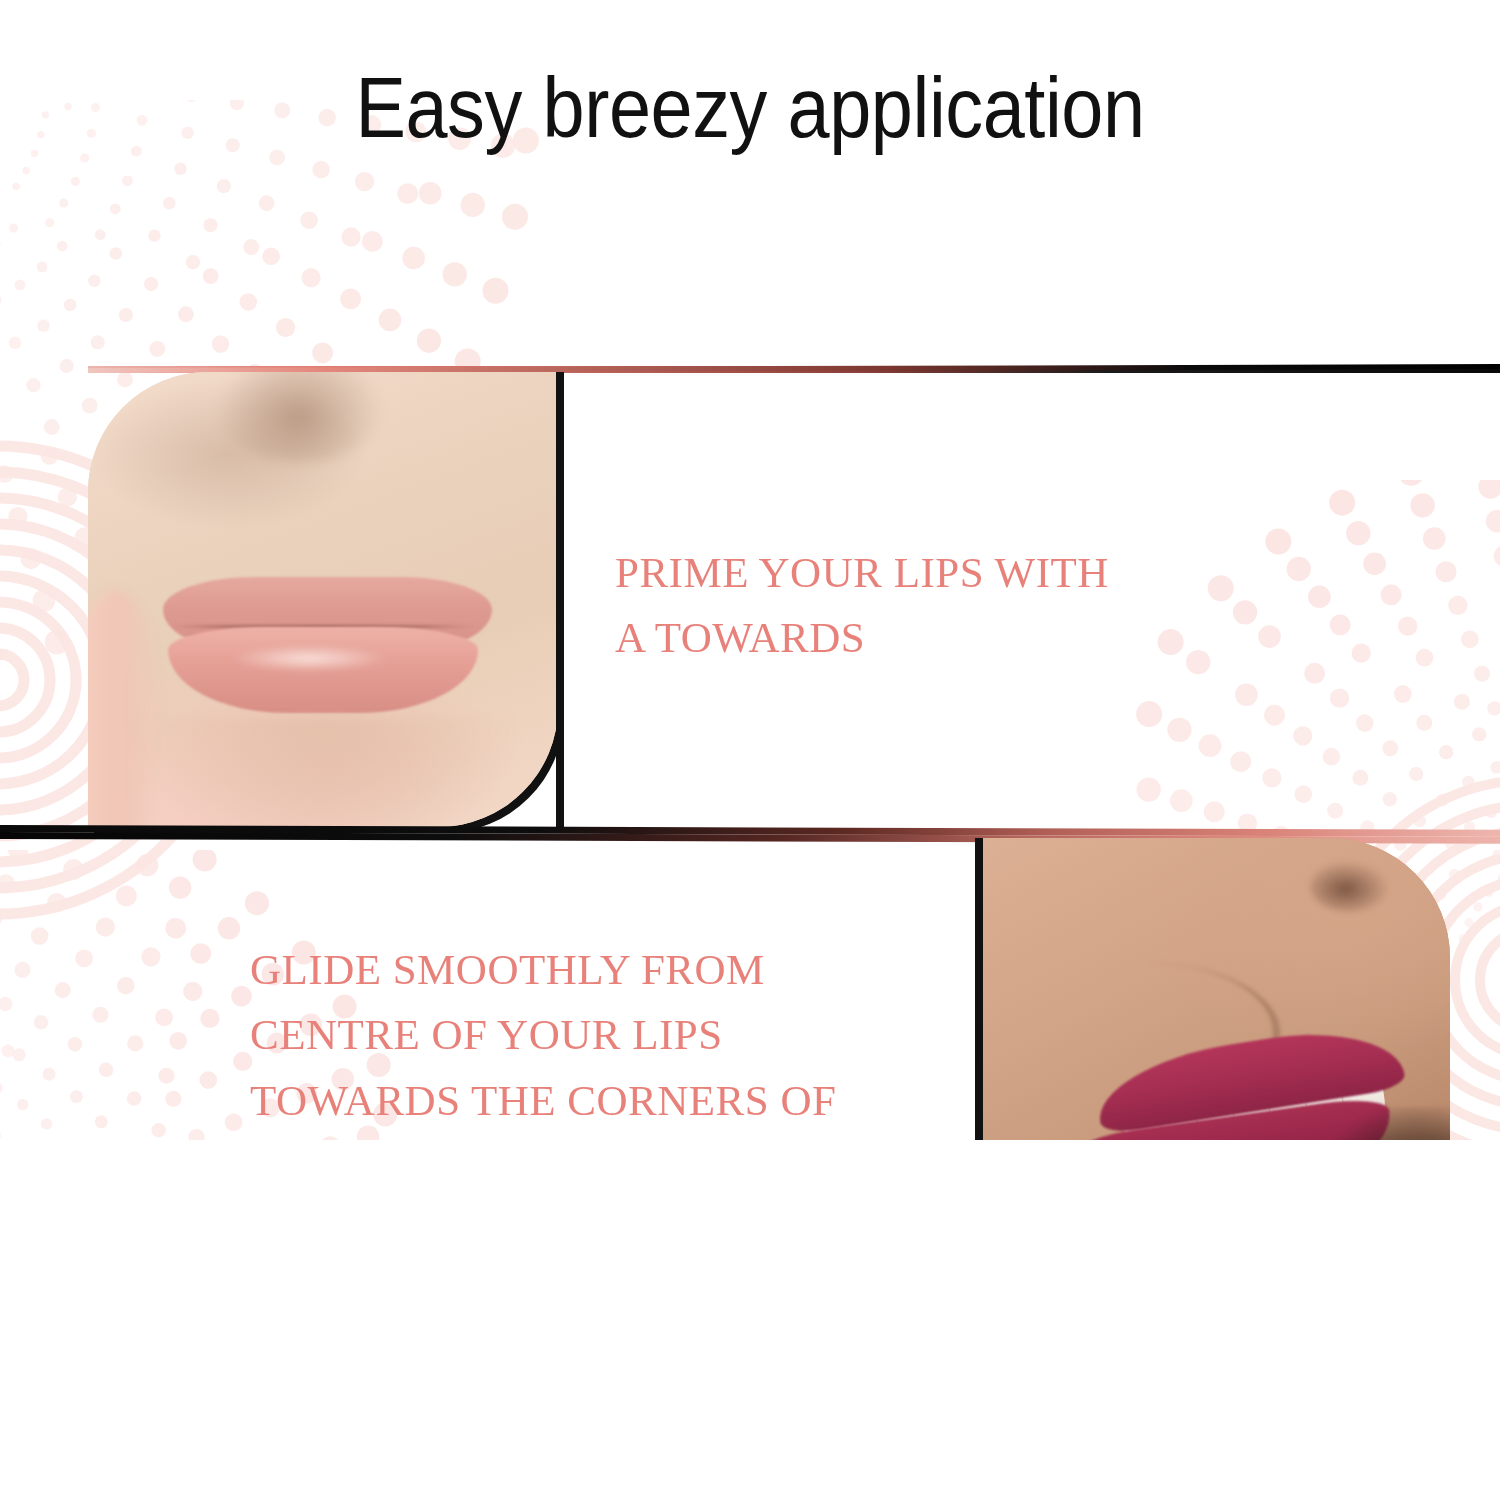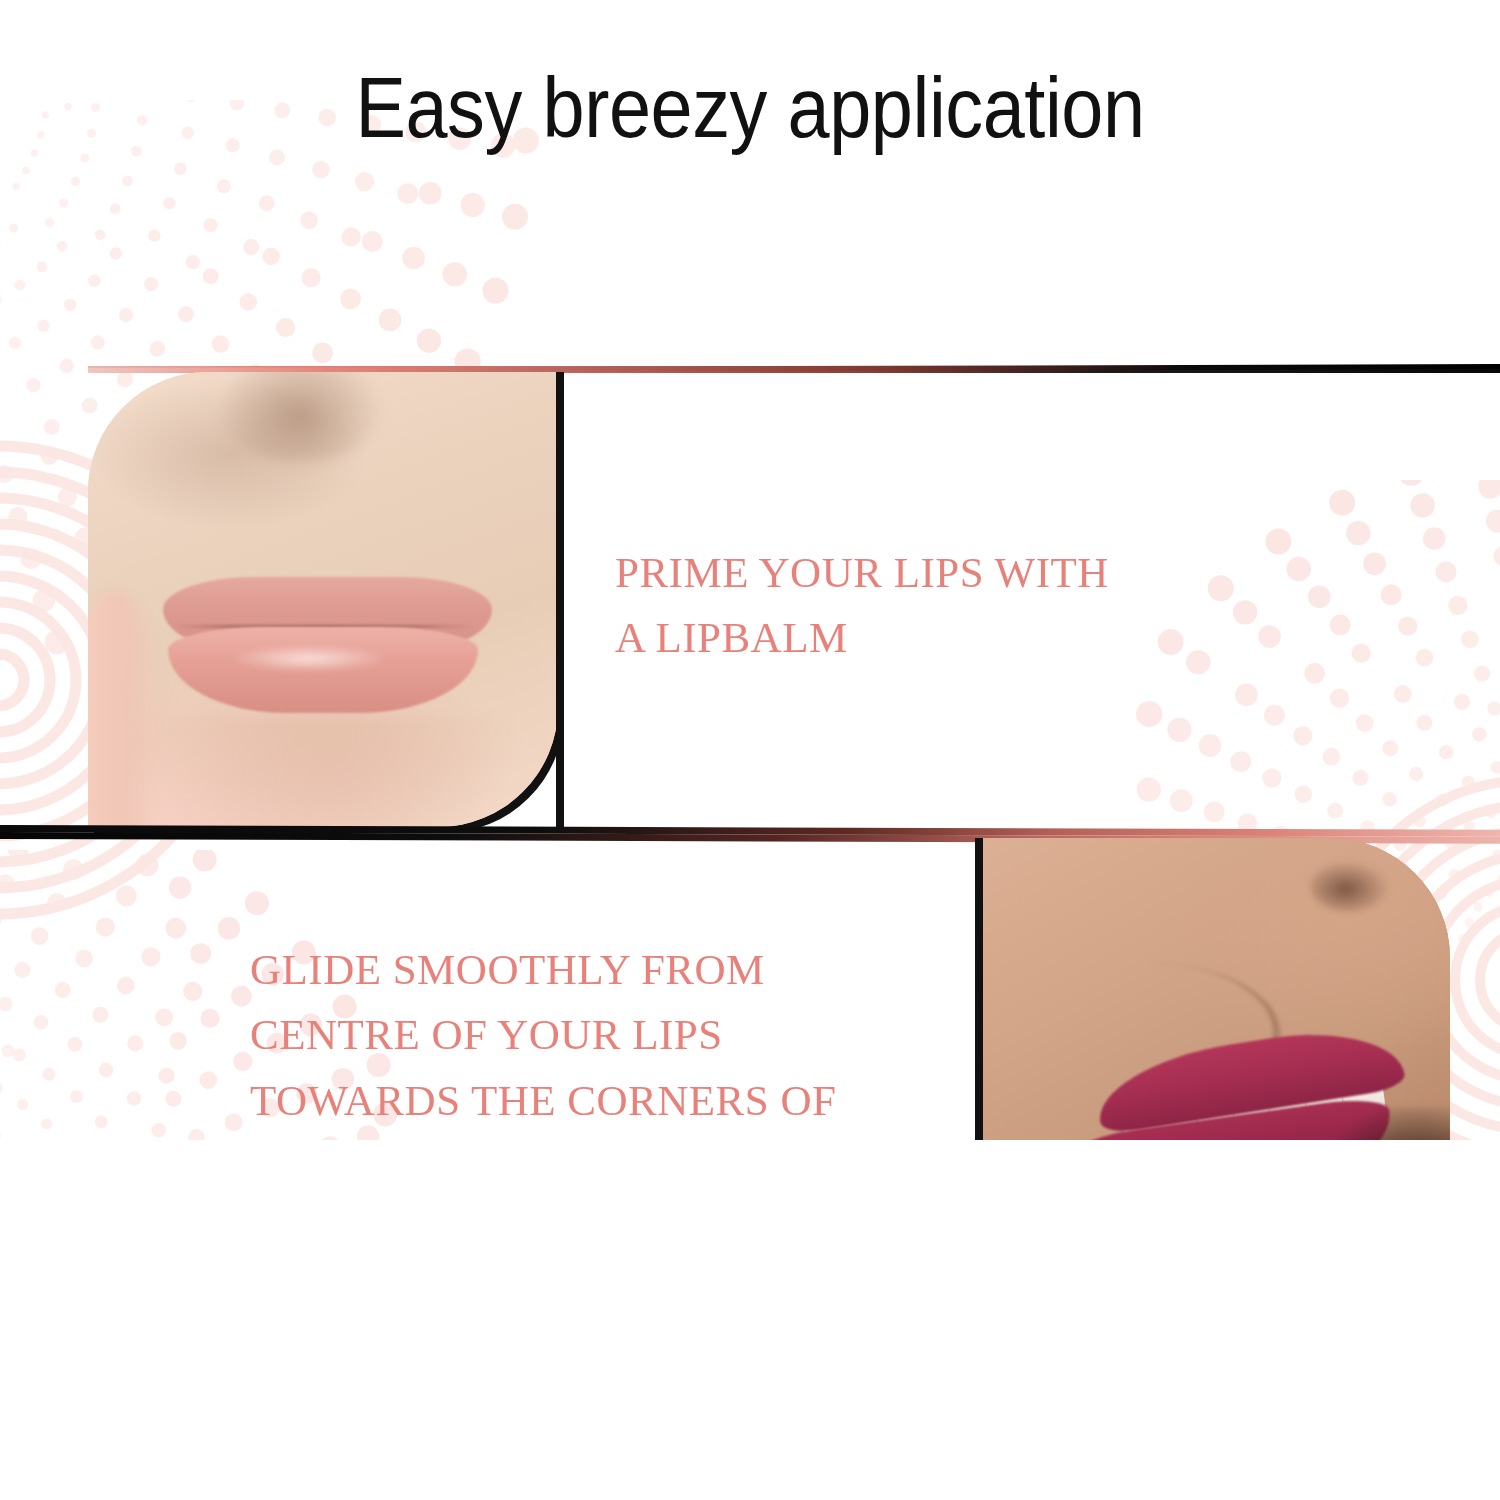--- a/index.html
+++ b/index.html
@@ -997,21 +997,21 @@
       <div class="lip-upper"></div>
       <div class="lip-line"></div>
       <div class="lip-lower"></div>
       <div class="lip-gloss"></div>
       <div class="chin"></div>
     </div>
 
     <div id="top-divider"></div>
 
     <div id="copy-top">PRIME YOUR LIPS WITH
-A LIPBALM</div>
+A TOWARDS</div>
 
     <div id="top-bottom-rule2"></div>
   </div>
 
   <div id="panel-bottom">
 
     <div id="bot-rule"></div>
 
     <div id="copy-bottom">GLIDE SMOOTHLY FROM
 CENTRE OF YOUR LIPS

